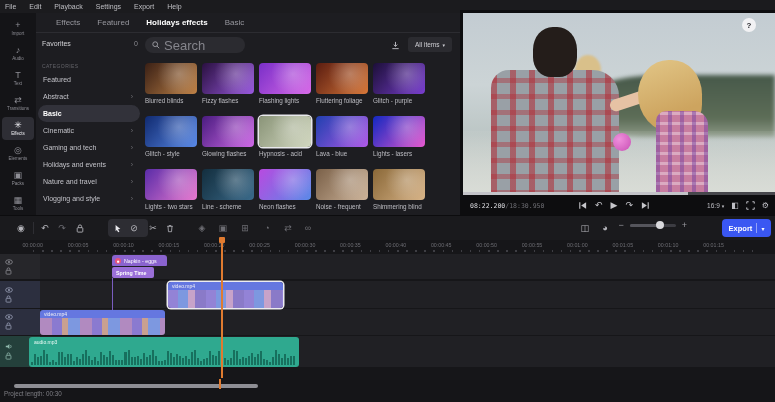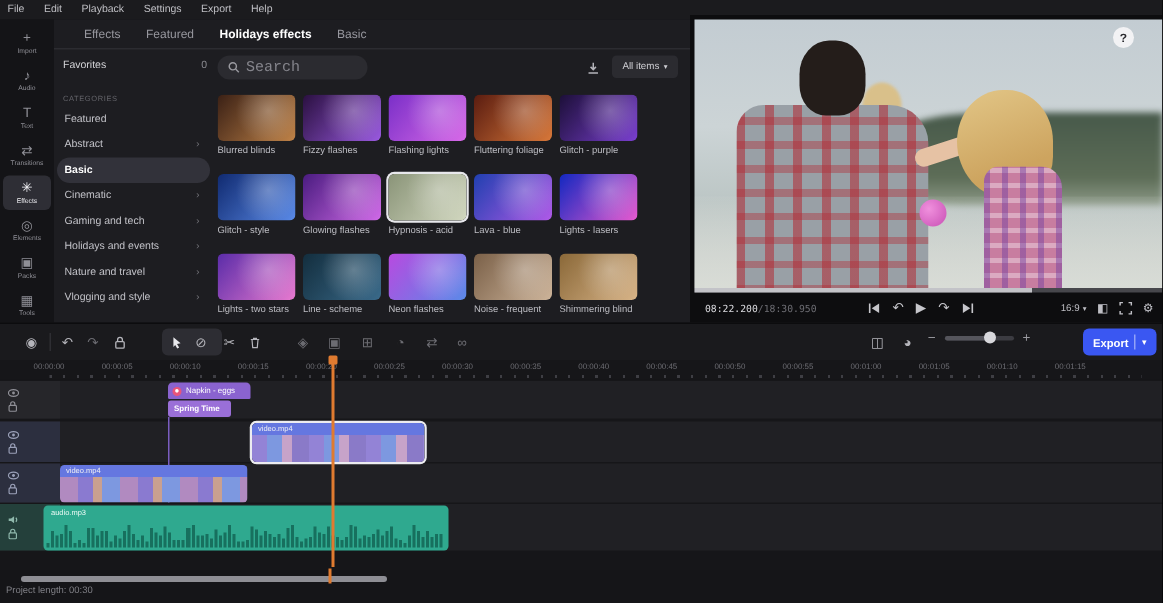--- a/index.html
+++ b/index.html
@@ -35,22 +35,22 @@
   .fav-count { color:#8a8a90; }
   .cat-head { position:absolute; left:6px; top:50px; font-size:5px; color:#64646a; letter-spacing:.4px; }
   .cats { position:absolute; left:2px; top:58px; width:102px; display:flex; flex-direction:column; }
   .cat { height:17px; display:flex; align-items:center; justify-content:space-between;
          padding:0 7px 0 5px; font-size:7px; color:#c2c2c8; border-radius:9px; }
   .cat .chev { color:#6e6e74; font-size:7px; }
   .cat.selected { background:#32323a; color:#fff; font-weight:bold; }
 
   .search { position:absolute; left:109px; top:24px; width:100px; height:16px; background:#2b2b30;
             border-radius:8px; display:flex; align-items:center; gap:4px; padding-left:7px; }
-  .search input { background:transparent; border:none; outline:none; color:#c8c8cc; font-size:10px;
-                  width:70px; font-family:Liberation Mono, monospace; }
+  .search input { background:transparent; border:none; outline:none; color:#c8c8cc; font-size:13px;
+                  width:70px; font-family:Liberation Sans, sans-serif; }
   .search input::placeholder { color:#85858c; }
   .dl-btn { position:absolute; left:352px; top:25px; width:14px; height:14px; display:flex;
             align-items:center; justify-content:center; }
   .allitems { position:absolute; left:372px; top:24px; width:44px; height:15px; background:#2b2b30;
               border-radius:3px; display:flex; align-items:center; justify-content:center; gap:3px;
               font-size:6.5px; color:#cfcfd4; }
 
   .grid { position:absolute; left:109px; top:50px; width:300px; height:152px; overflow:hidden;
           display:grid; grid-template-columns:repeat(5,52px); column-gap:5px; row-gap:6px; }
   .fx { width:52px; }

